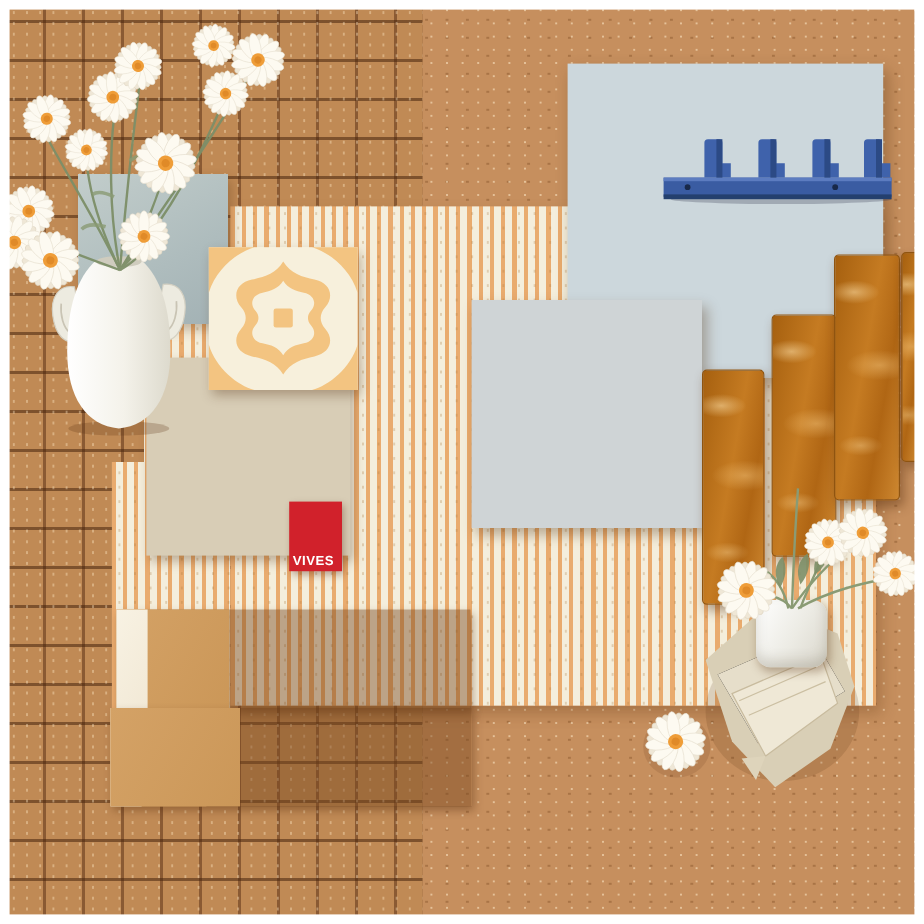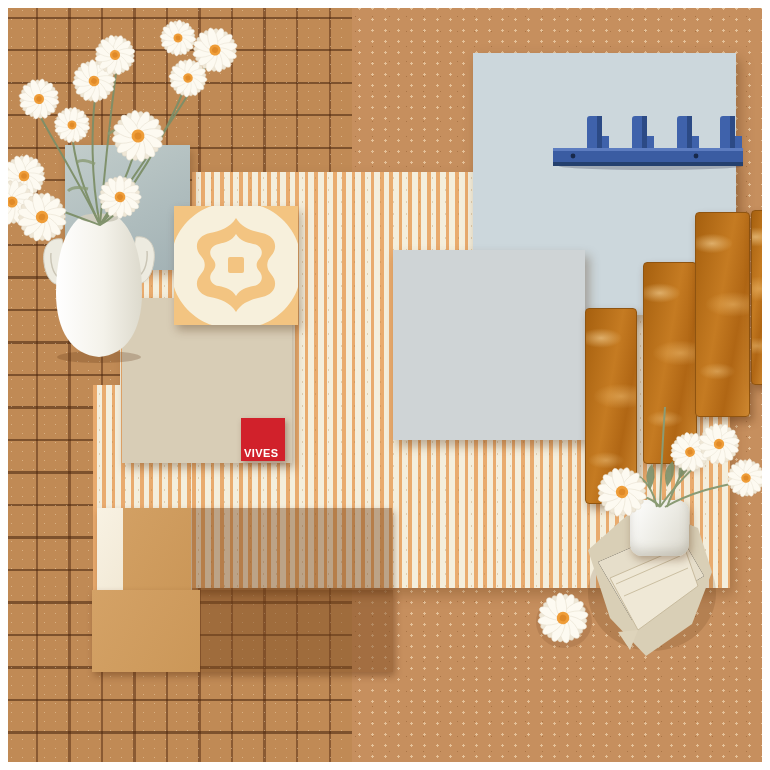--- a/index.html
+++ b/index.html
@@ -81,21 +81,21 @@
       radial-gradient(circle 2.5px, #cd9857 98%, transparent 100%),
       radial-gradient(circle 2.2px, #b8834a 98%, transparent 100%);
     background-size:8.8px 8.6px,17.6px 17.2px;background-position:4px 4px,8px 8px;}
 
   
   .arabesque{left:174px;top:206px;width:124px;height:119px;z-index:7;
     box-shadow:3px 5px 9px rgba(80,45,15,.35);}
   .blue-square{left:65px;top:145px;width:125px;height:125px;z-index:3;
     background:linear-gradient(150deg,#c2cdcb,#aebcbd 60%,#a2b1b4);
     box-shadow:3px 5px 9px rgba(80,45,15,.3);}
-  .vives{left:241px;top:418px;width:44px;height:43px;z-index:8;background:#d1212b;
+  .vives{left:241px;top:418px;width:44px;height:58px;z-index:8;background:#d1212b;
     box-shadow:2px 3px 6px rgba(80,30,10,.35);}
   .vives span{position:absolute;left:3px;bottom:2px;color:#ffffff;font-size:11px;
     font-weight:bold;letter-spacing:.4px;}
 
   
   .svg-abs{overflow:visible;}
   .hook-rack-svg{left:553px;top:114px;width:192px;height:56px;z-index:4;}
   .vase-svg{left:40px;top:210px;width:118px;height:154px;z-index:7;}
   .bouquet-svg{left:0;top:14px;width:250px;height:250px;z-index:8;}
   .napkin-svg{left:580px;top:498px;width:145px;height:165px;z-index:6;}

